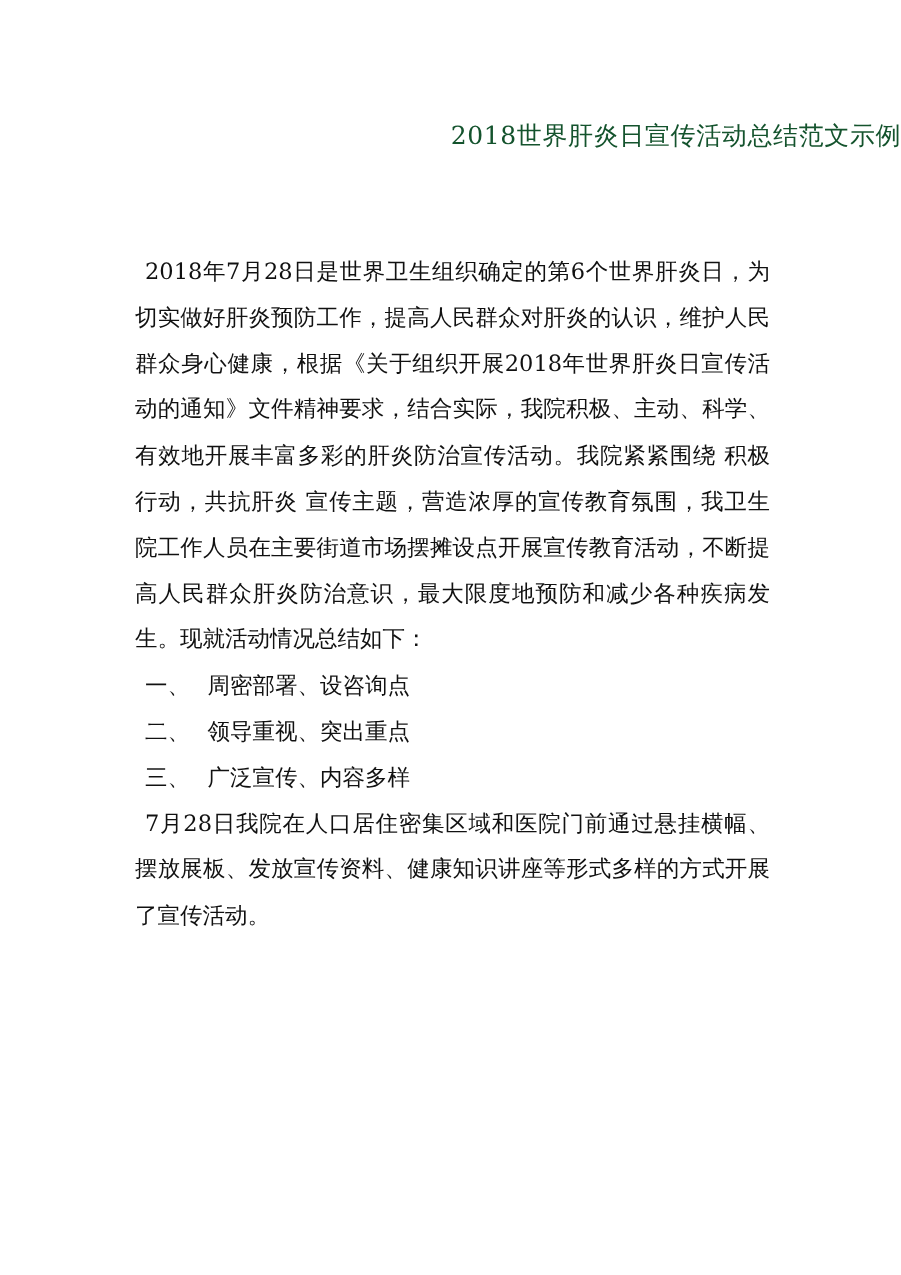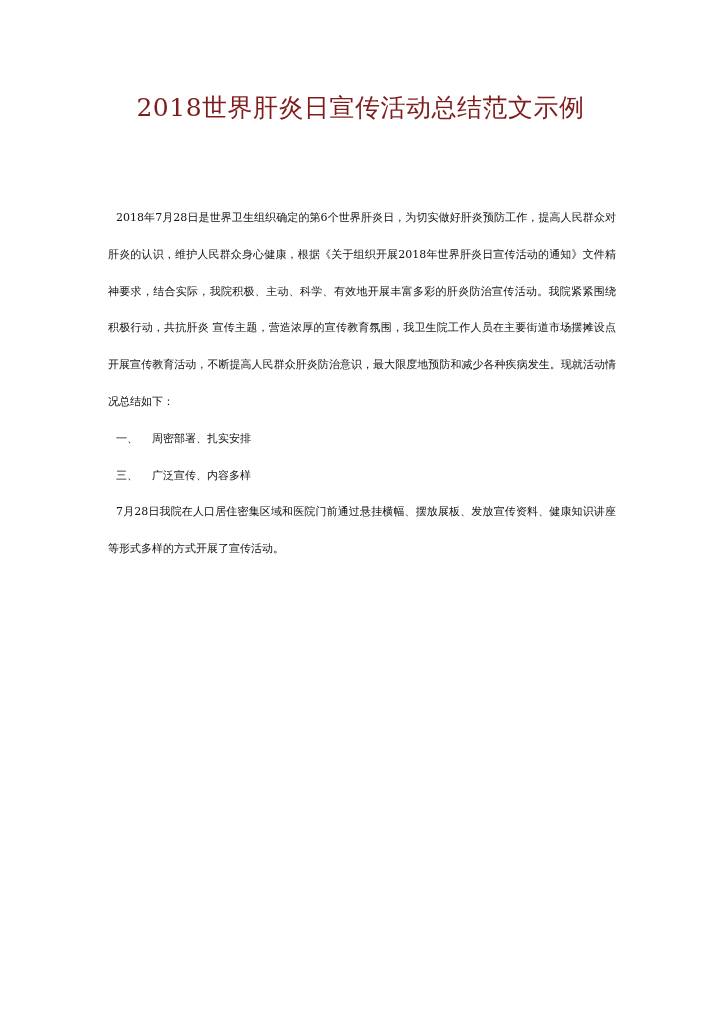--- a/index.html
+++ b/index.html
@@ -1,28 +1,29 @@
 <!DOCTYPE html>
 <html><head>
 <meta charset="utf-8">
 <style>
   html, body { margin: 0; padding: 0; background: #ffffff; }
   body { width: 721px; height: 1020px; position: relative; overflow: hidden;
          font-family: "DejaVu Serif", "Liberation Serif", serif; color: #111; }
-  .title { position: absolute; top: 88px; left: 0; width: 721px; text-align: center;
-           font-size: 25px; line-height: 40px; letter-spacing: 0.5px; color: #7f1d1d; }
+  .title { position: absolute; top: 88px; left: 0; width: 721px; text-align: right;
+           font-size: 20px; line-height: 40px; letter-spacing: 0.5px; color: #14532d; }
   .body { position: absolute; top: 200px; left: 108px; width: 508px;
-          font-size: 11px; line-height: 36.8px; text-align: justify; }
+          font-size: 18px; line-height: 36.8px; text-align: justify; }
   .body p { margin: 0; text-indent: 8px; }
   .body p.heading { text-indent: 8px; }
   .body p .sp { display: inline-block; width: 14px; }
 </style>
 </head>
 <body>
 
 <div class="title">2018世界肝炎日宣传活动总结范文示例</div>
 
 <div class="body">
   <p>2018年7月28日是世界卫生组织确定的第6个世界肝炎日，为切实做好肝炎预防工作，提高人民群众对肝炎的认识，维护人民群众身心健康，根据《关于组织开展2018年世界肝炎日宣传活动的通知》文件精神要求，结合实际，我院积极、主动、科学、有效地开展丰富多彩的肝炎防治宣传活动。我院紧紧围绕 积极行动，共抗肝炎 宣传主题，营造浓厚的宣传教育氛围，我卫生院工作人员在主要街道市场摆摊设点开展宣传教育活动，不断提高人民群众肝炎防治意识，最大限度地预防和减少各种疾病发生。现就活动情况总结如下：</p>
-  <p class="heading"><span>一、</span><span class="sp"></span><span>周密部署、扎实安排</span></p>
+  <p class="heading"><span>一、</span><span class="sp"></span><span>周密部署、设咨询点</span></p>
+  <p class="heading"><span>二、</span><span class="sp"></span><span>领导重视、突出重点</span></p>
   <p class="heading"><span>三、</span><span class="sp"></span><span>广泛宣传、内容多样</span></p>
   <p>7月28日我院在人口居住密集区域和医院门前通过悬挂横幅、摆放展板、发放宣传资料、健康知识讲座等形式多样的方式开展了宣传活动。</p>
 </div>
 
 </body></html>

